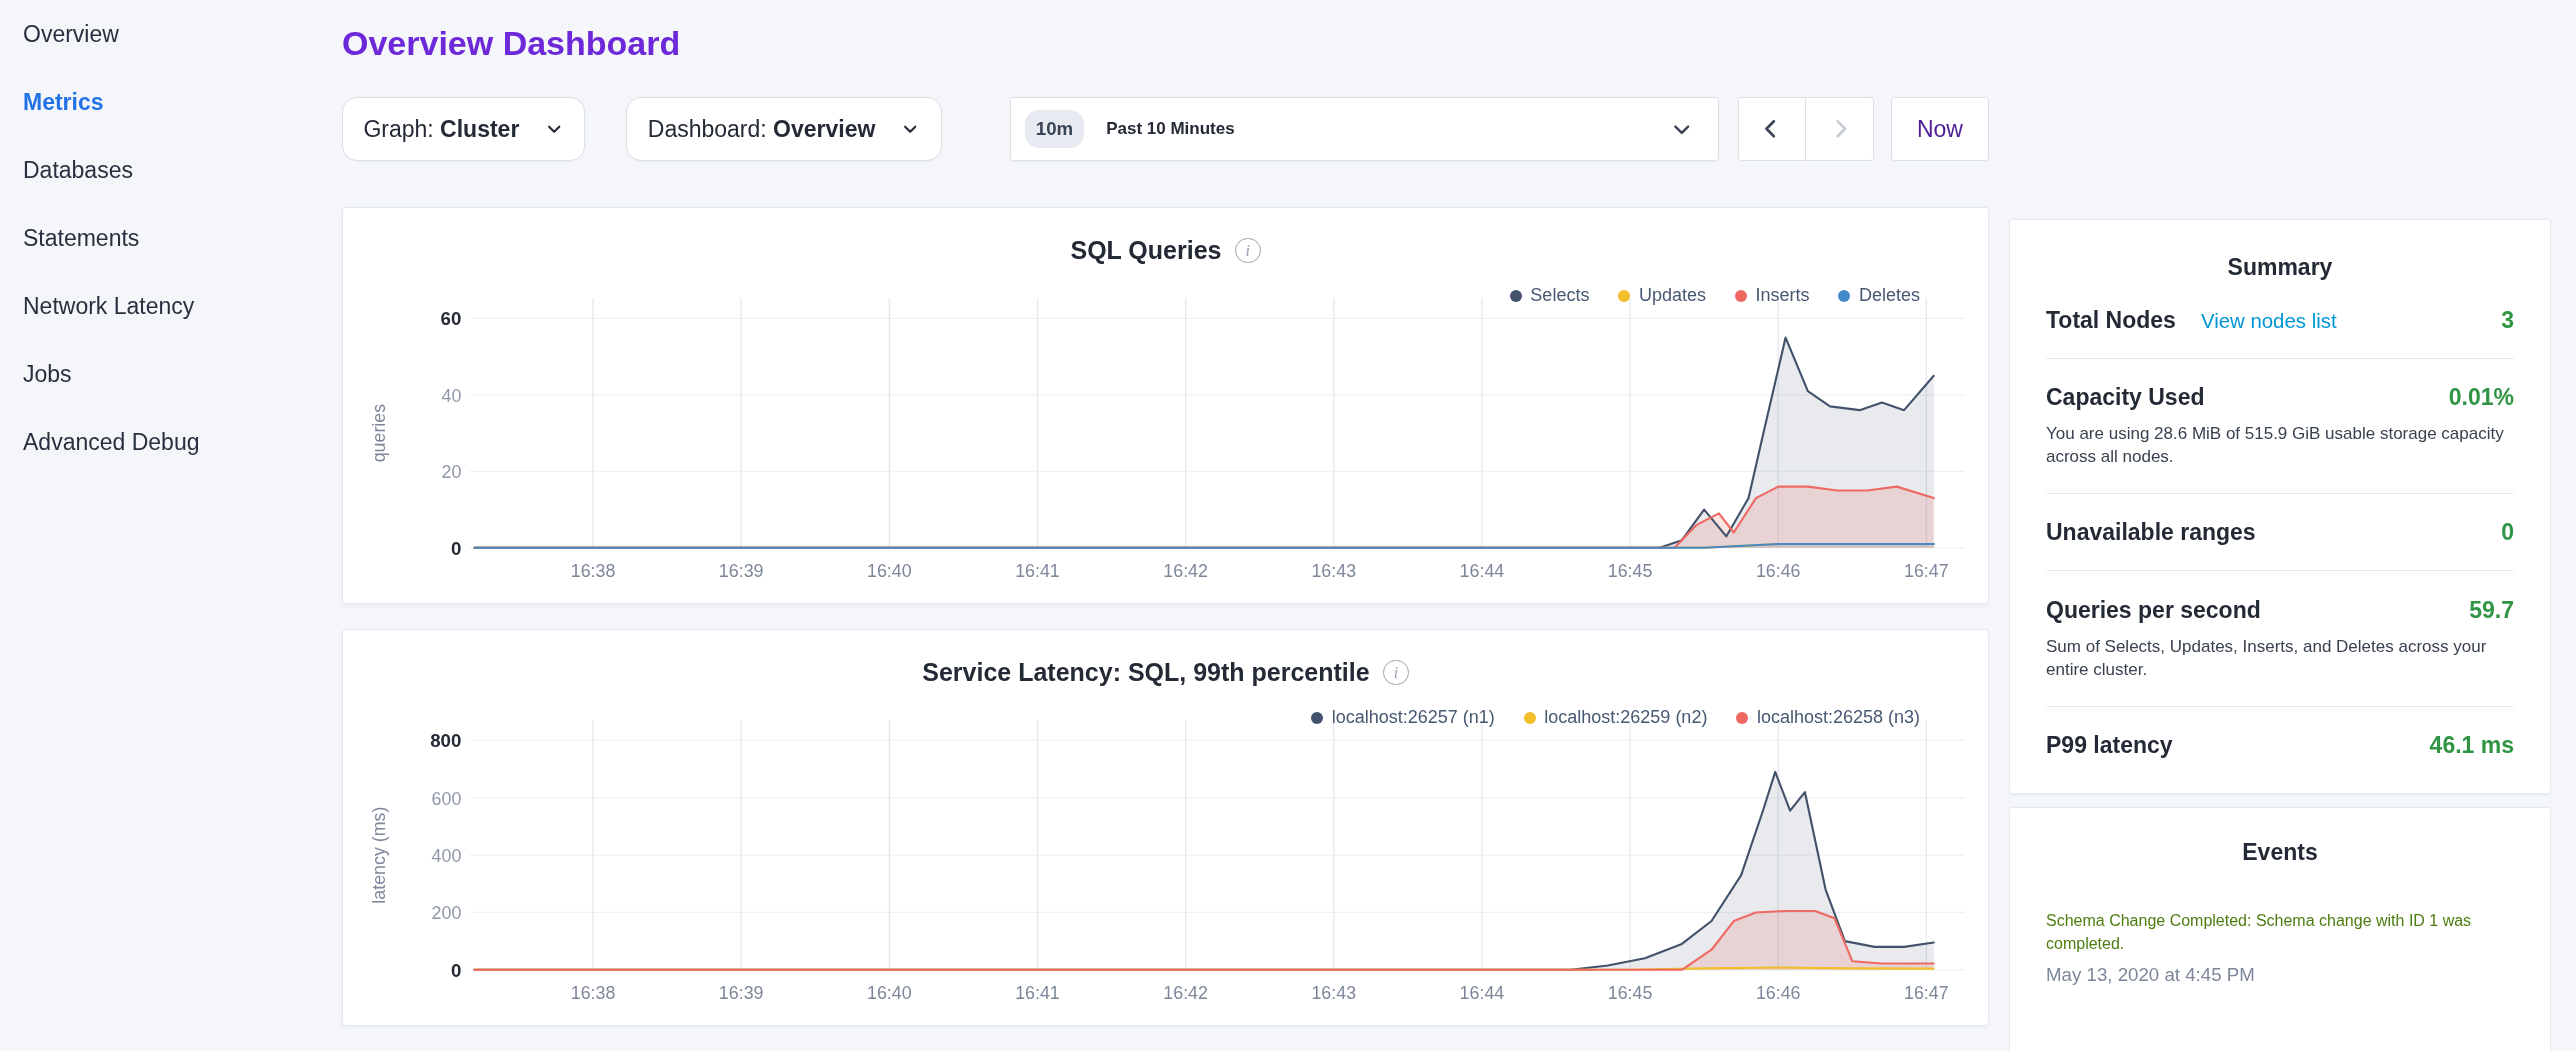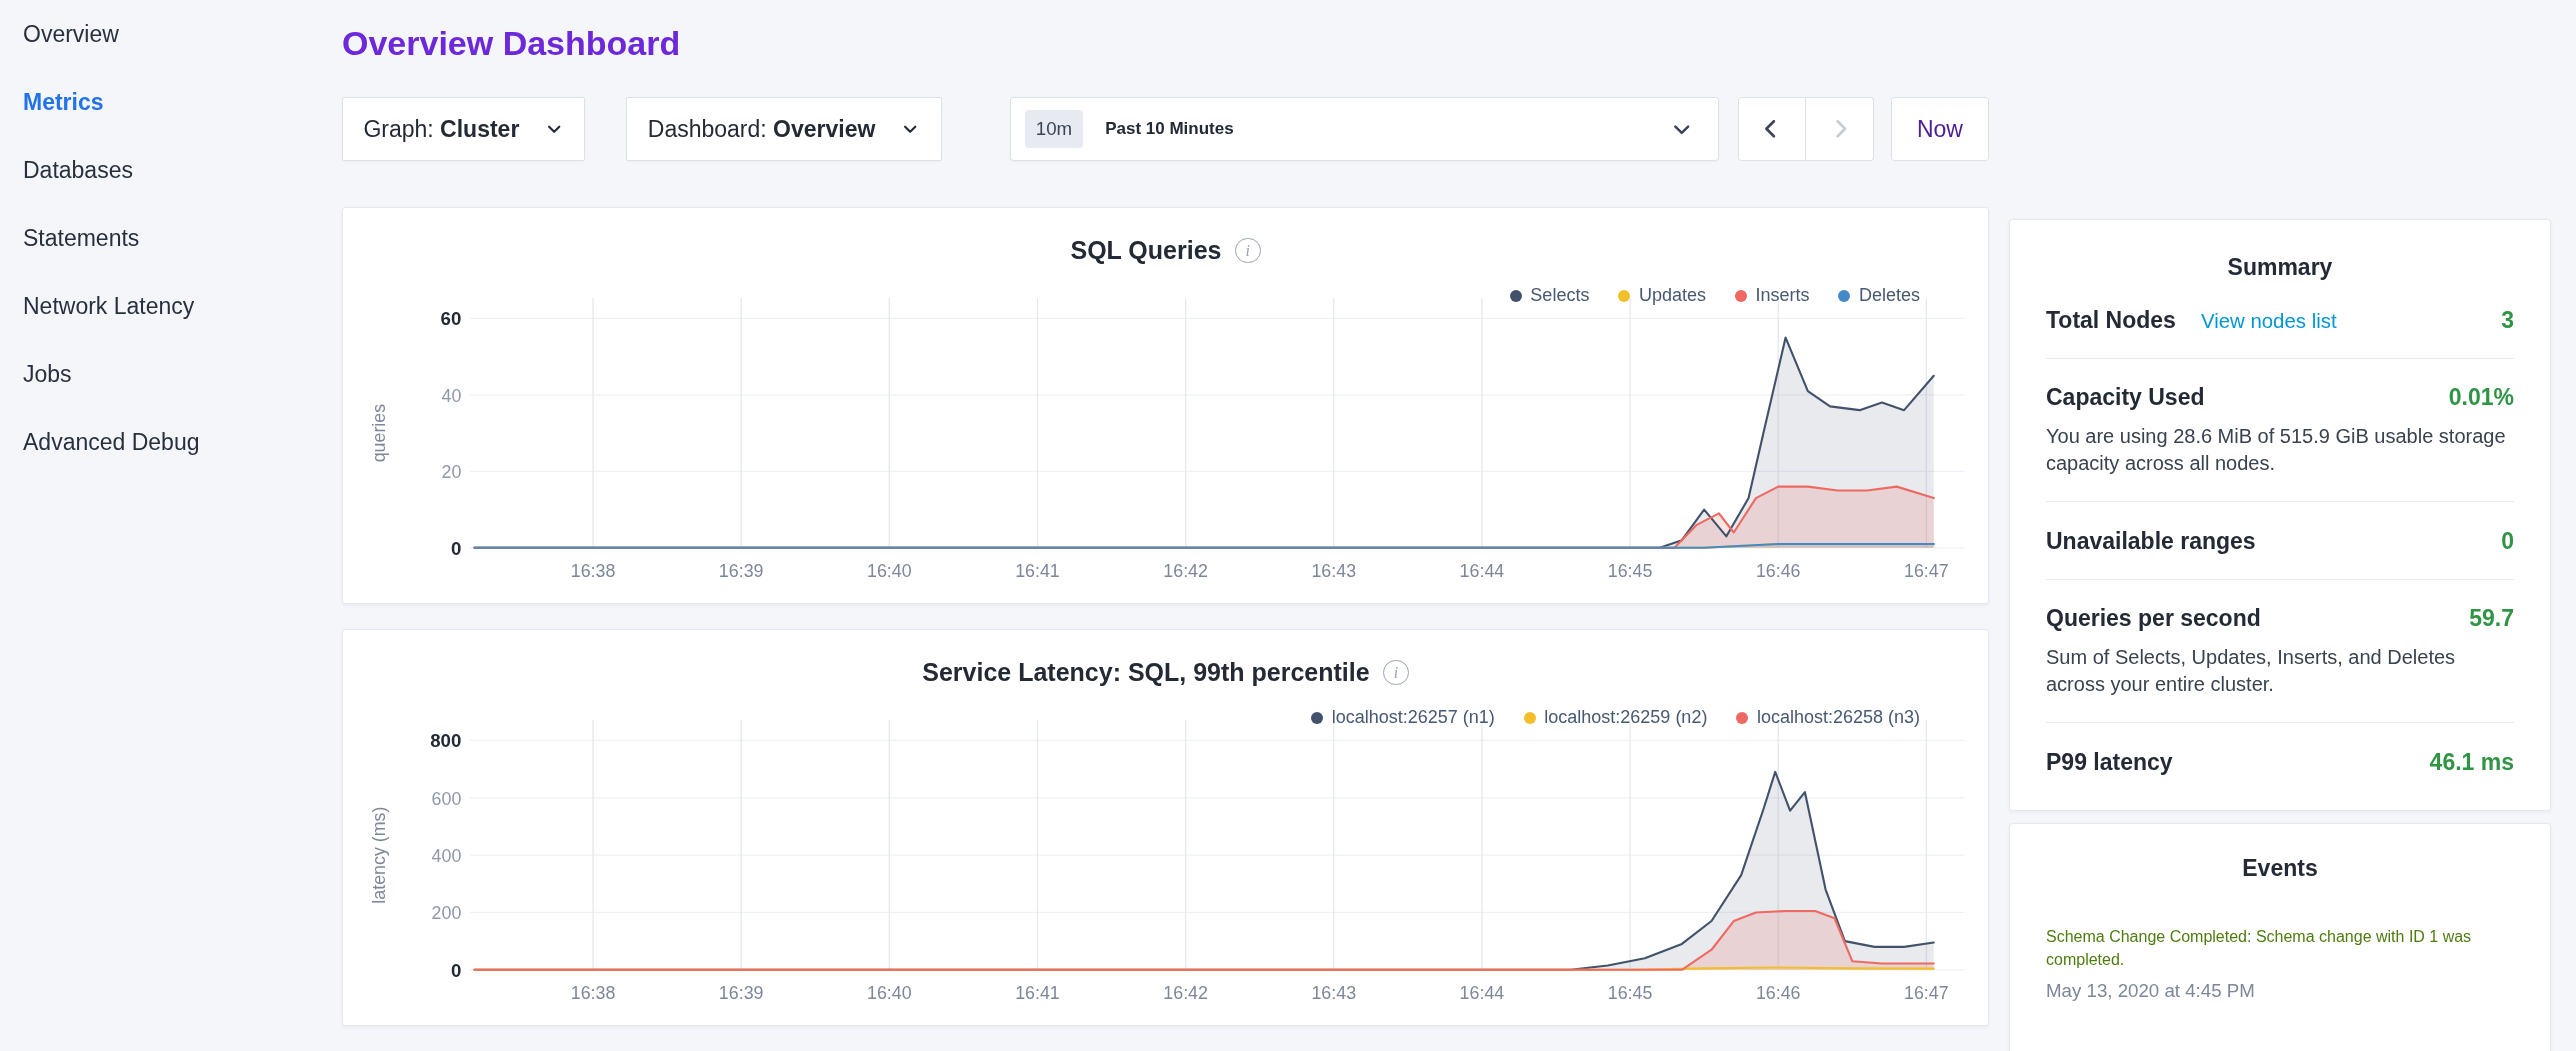--- a/index.html
+++ b/index.html
@@ -19,40 +19,40 @@
     font-size:23px; color:#28303E; cursor:pointer; white-space:nowrap;
   }
   .nav-item.active { color:var(--accent, #2272E8); font-weight:700; }
 
   
   .main { position:absolute; left:342px; top:0; width:1647px; }
   .page-title { margin-top:24px; font-size:34px; font-weight:700; color:#6d28d9; }
 
   .toolbar { margin-top:34px; display:flex; align-items:center; height:64px; }
   .dropdown {
-    height:64px; background:#fff; border:0.9px solid #DCE1E8; border-radius:2px;
+    height:64px; background:#fff; border:0.9px solid #DCE1E8; border-radius:15px;
     display:flex; align-items:center; justify-content:space-between;
     padding:0 20.4px; font-size:23px; cursor:pointer;
     font-family:"Liberation Sans", sans-serif; color:#242A35;
     box-shadow:0 0.9px 1.7px rgba(44,57,82,0.04);
   }
   .graph-dd { width:245px; }
   .dashboard-dd { width:318px; margin-left:41px; }
   .dd-label { font-weight:500; }
   .dd-value { font-weight:700; }
 
   .time-selector {
     width:714px; height:64px; margin-left:68px; position:relative;
     background:#fff; border:0.9px solid #DCE1E8; border-radius:3.4px;
     display:flex; align-items:center; padding:0 60px 0 13.6px; cursor:pointer;
     font-family:"Liberation Sans", sans-serif;
     box-shadow:0 0.9px 1.7px rgba(44,57,82,0.04);
   }
   .time-badge {
-    background:#E7EAF0; border-radius:4px; font-size:18.7px; font-weight:400;
+    background:#E7EAF0; border-radius:14px; font-size:18.7px; font-weight:700;
     padding:7.7px 11px; color:#394455;
   }
   .time-label { font-size:17px; font-weight:700; margin-left:22px; color:#242A35; }
   .time-selector .chev { position:absolute; right:24px; top:18.7px; }
 
   .btn-group { display:flex; margin-left:18.7px; }
   .nav-btn {
     width:68px; height:64px; background:#fff; border:0.9px solid #DCE1E8;
     display:flex; align-items:center; justify-content:center; cursor:pointer;
   }
@@ -99,21 +99,21 @@
     box-shadow:0 1.7px 3.4px rgba(56,76,108,0.05);
   }
   .summary-card { padding:34px 36px 10.2px 36px; }
   .card-title { text-align:center; font-size:23px; font-weight:700; color:#242A35; }
   .summary-row { padding:25.5px 0 24px 0; border-bottom:0.9px solid #E6E9EF; }
   .summary-row:last-child { border-bottom:none; }
   .summary-row-head { display:flex; align-items:baseline;gap:8px; }
   .summary-label { font-size:23px; font-weight:700; color:#242A35; }
   .summary-link { font-size:20.4px; font-weight:500; color:var(--link, #0096D6); margin-left:17px; cursor:pointer; text-decoration:none; }
   .summary-value { margin-left:auto; font-size:23px; font-weight:700; color:var(--positive, #2F9544); white-space:nowrap; }
-  .summary-desc { margin-top:12px; font-size:20px; line-height:1.35; color:#39424F; }
+  .summary-desc { margin-top:12px; font-size:17px; line-height:1.35; color:#39424F; }
 
   .events-card { margin-top:12.8px; padding:31px 36px; height:257px; overflow:hidden; }
   .event-text { margin-top:44px; font-size:16px; line-height:1.4; color:#4d7c0f; }
   .event-time { margin-top:8.5px; font-size:18.7px; color:#7D8799; }
 </style>
 </head>
 <body>
 
 <nav class="sidebar">
     <div class="nav-item">Overview</div>

